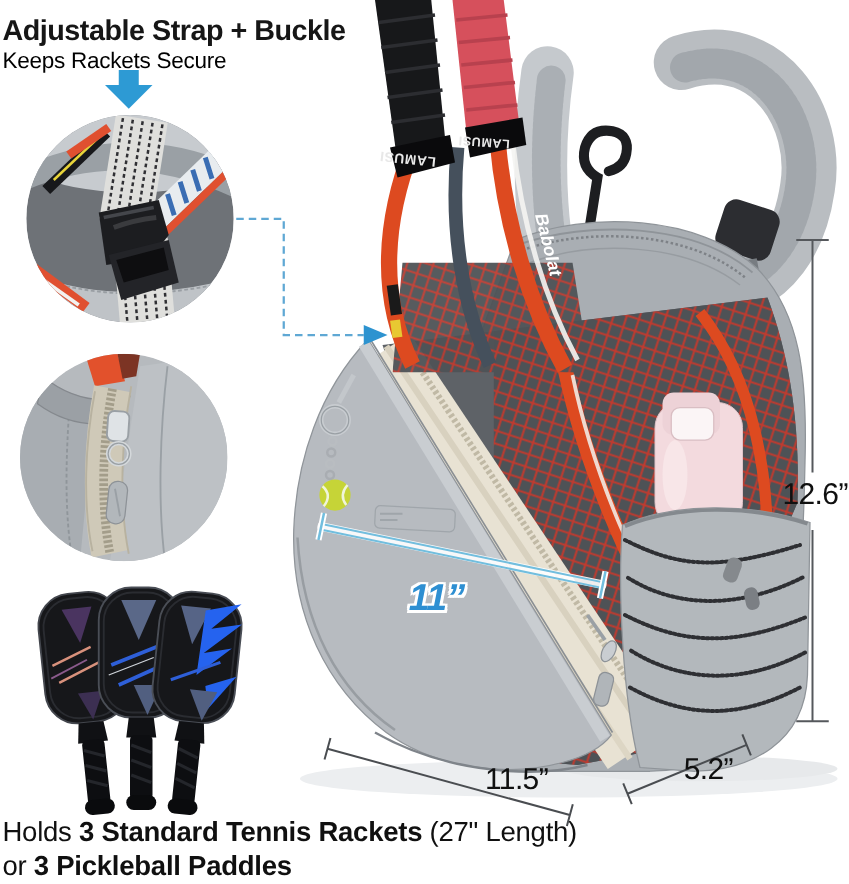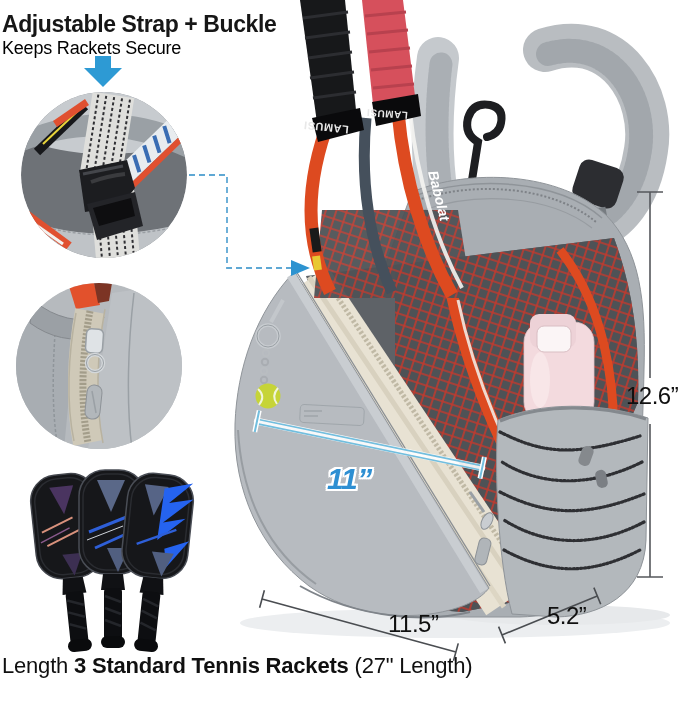--- a/index.html
+++ b/index.html
@@ -301,16 +301,17 @@
 
   <div class="title">Adjustable Strap + Buckle</div>
   <div class="subtitle">Keeps Rackets Secure</div>
 
   <div class="dim dim-11" style="z-index:6">11”</div>
   <div class="dim dim-165" style="z-index:6">12.6”</div>
   <div class="dim dim-115" style="z-index:6">11.5”</div>
   <div class="dim dim-65" style="z-index:6">5.2”</div>
 
   <div class="footer">
-    <div><span>Length </span><b>3 Standard Tennis Rackets</b><span> (27" Length)</span></div>
+    <div><span>Holds </span><b>3 Standard Tennis Rackets</b><span> (27" Length)</span></div>
+    <div><span>or </span><b>3 Pickleball Paddles</b></div>
   </div>
 
 </div>
 
 </body></html>

